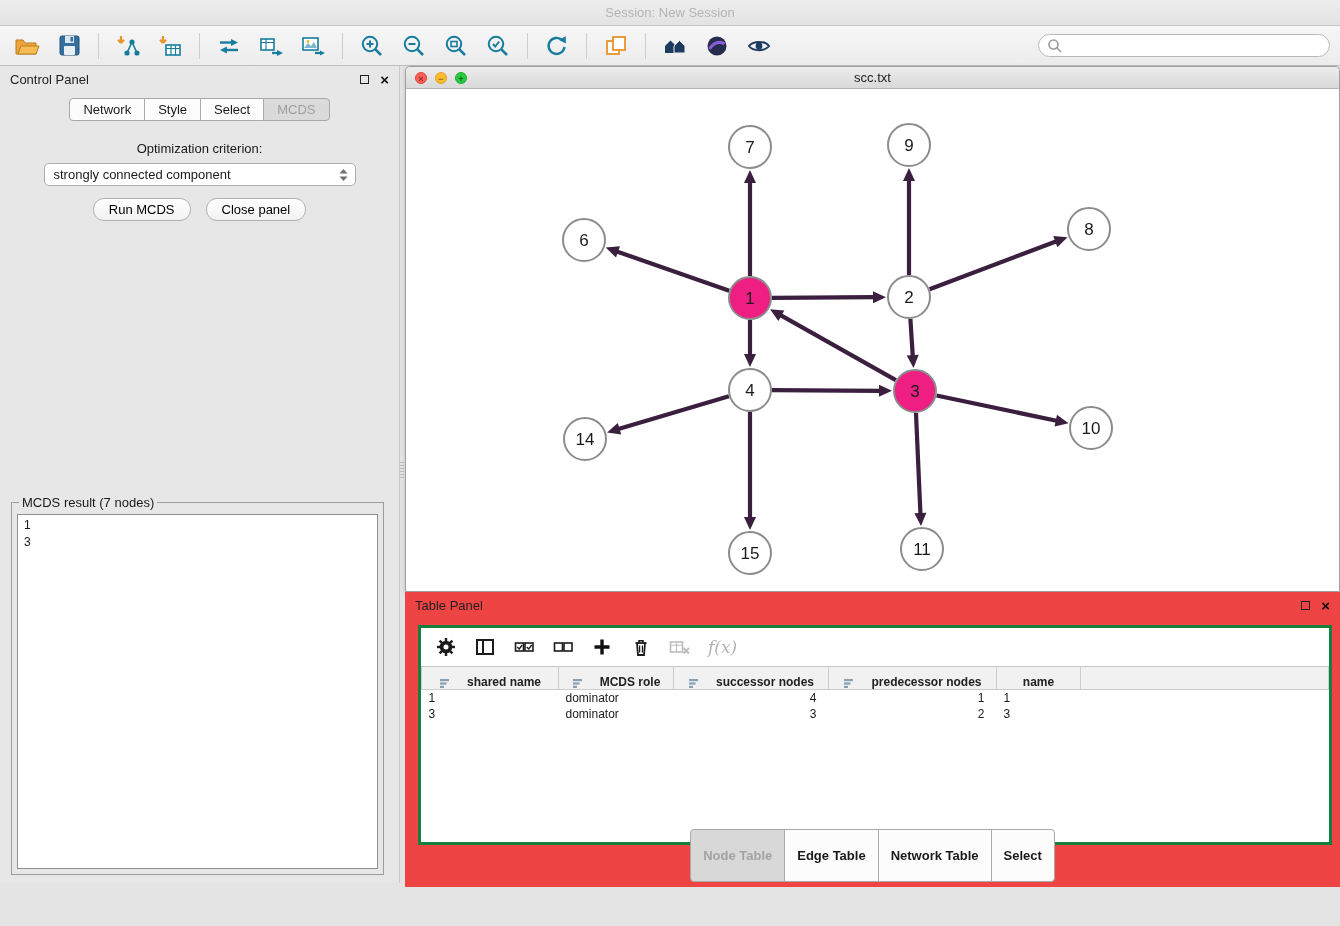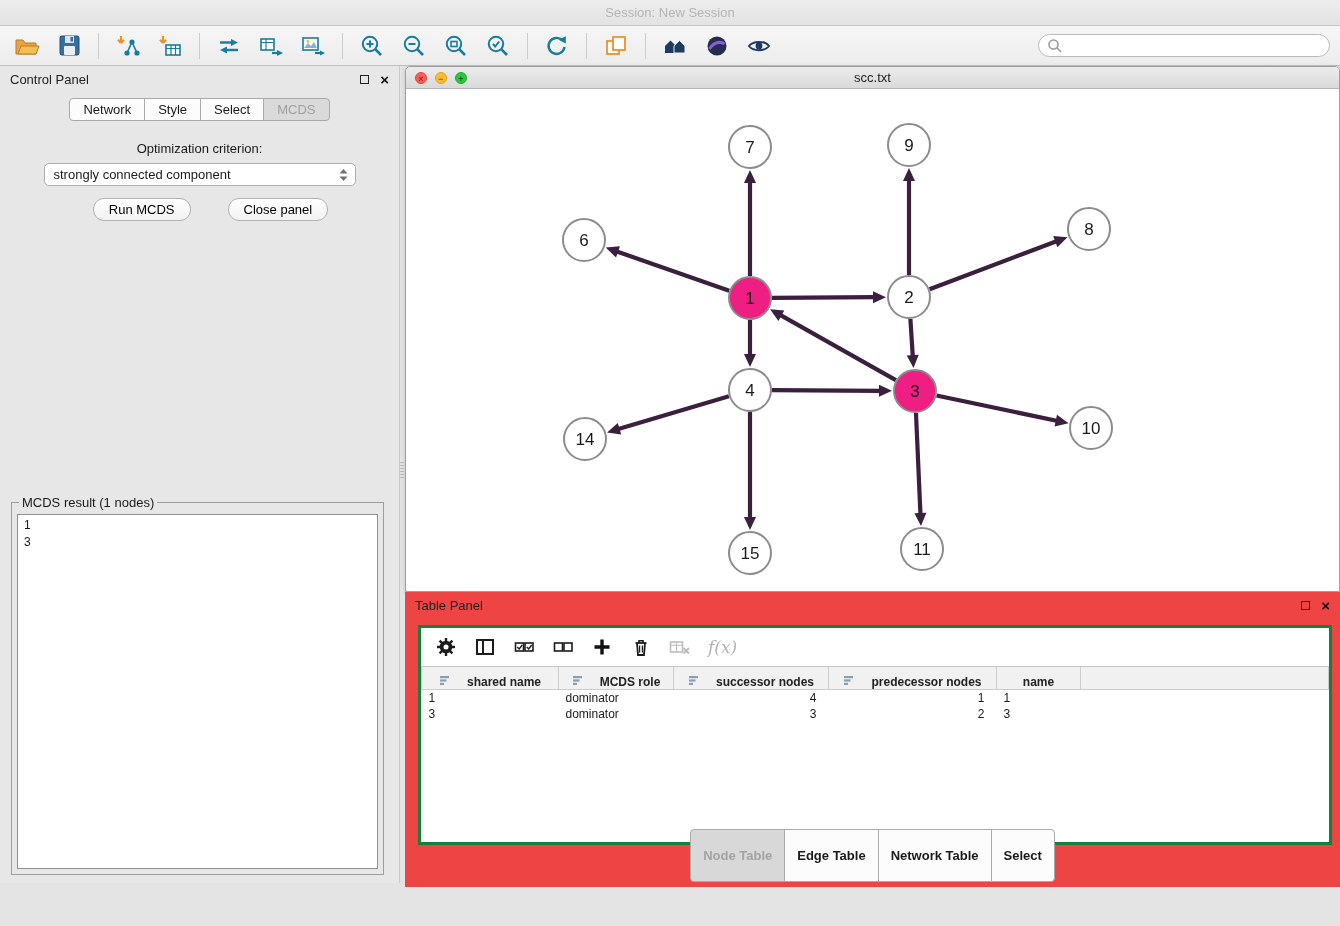--- a/index.html
+++ b/index.html
@@ -43,21 +43,21 @@
   .cp-tab:first-child { border-radius:4px 0 0 4px; margin-left:0; }
   .cp-tab:last-child { border-radius:0 4px 4px 0; }
   .cp-tab.active { background:#dadada; color:#9f9f9f; }
 
   .opt-label { text-align:center; margin-top:20px; font-size:13px; }
   .select { width:312px; margin:7px auto 0; background:#fff; border:1px solid #adadad;
     border-radius:5px; height:23px; display:flex; align-items:center; padding:0 5px 0 9px;
     font-size:13px; justify-content:space-between; }
   .btn-row { display:flex; justify-content:center; gap:15px; margin-top:12px; }
   .mac-btn { background:linear-gradient(#ffffff,#f2f2f2); border:1px solid #b2b2b2;
-    border-radius:11px; padding:3px 15px; font-size:13px; font-family:"Liberation Sans",sans-serif;margin-left:22px; }
+    border-radius:11px; padding:3px 15px; font-size:13px; font-family:"Liberation Sans",sans-serif; }
 
   .result-box { position:absolute; left:11px; right:15px; top:429px; bottom:8px;
     border:1px solid #9d9d9d; padding:4px 5px 5px 5px; background:#e7e7e7; }
   .result-box legend { font-size:13px; padding:0 3px; margin-left:2px; }
   .result-list { background:#fff; border:1px solid #8f8f8f; width:100%; height:100%;
     font-size:12px; line-height:17px; padding:2px 6px; overflow:hidden; }
 
   
   .splitter-v { position:absolute; left:400px; top:66px; width:5px; height:817px; }
   .splitter-v .grip { position:absolute; top:396px; left:0; width:4px; height:18px;
@@ -92,21 +92,21 @@
     background:#fff; border:3px solid #15803d; overflow:hidden; }
   .tp-toolbar { height:38px; display:flex; align-items:center; gap:17px; padding:0 14px;
     background:#fff; }
   .ttbtn { border:none; background:transparent; padding:0; display:flex; align-items:center;
     justify-content:center; width:22px; height:22px; }
   .fx { font-family:"DejaVu Serif", serif; font-style:italic; font-size:17px; color:#b3b3b3; }
 
   table.ntable { border-collapse:collapse; table-layout:fixed; width:100%; }
   .ntable th { background:#f1f1f1; border:1px solid #cccccc; border-top:1px solid #c6c6c6;
     height:19px; font-size:12px; font-weight:bold; color:#222; padding:0 4px; }
-  .ntable th .hwrap { display:flex; align-items:flex-start; justify-content:center; gap:17px;margin-top:8px; }
+  .ntable th .hwrap { display:flex; align-items:flex-end; justify-content:center; gap:17px;margin-top:8px; }
   .ntable td { font-size:12px; height:16px; padding:0 7px; color:#1a1a1a; }
   td.ar { text-align:right; padding-right:12px; }
   td.al { text-align:left; }
 
   .tp-tabs { position:absolute; left:0; right:0; bottom:5px; display:flex; justify-content:center; }
   .tp-tab { padding:18px 12px; font-size:13px; font-weight:bold; background:#fcfcfc;
     border:1px solid #a9a9a9; margin-left:-1px; color:#1a1a1a; }
   .tp-tab:first-child { border-radius:4px 0 0 4px; margin-left:0; }
   .tp-tab:last-child { border-radius:0 4px 4px 0; }
   .tp-tab.active { background:#d8d8d8; color:#a3a3a3; }
@@ -295,21 +295,21 @@
       <svg width="13" height="16" viewBox="0 0 13 16">
         <polygon points="6.5,2 10.5,6.5 2.5,6.5" fill="#6f6f6f"></polygon>
         <polygon points="6.5,14 10.5,9.5 2.5,9.5" fill="#6f6f6f"></polygon>
       </svg>
     </div>
     <div class="btn-row">
       <button class="mac-btn">Run MCDS</button>
       <button class="mac-btn">Close panel</button>
     </div>
     <fieldset class="result-box">
-      <legend>MCDS result (1 nodes)</legend>
+      <legend>MCDS result (7 nodes)</legend>
       <div class="result-list">
         <div>1</div>
         <div>3</div>
       </div>
     </fieldset>
   </div>
 
   <div class="splitter-v">
       <div class="grip"></div>
     </div>

